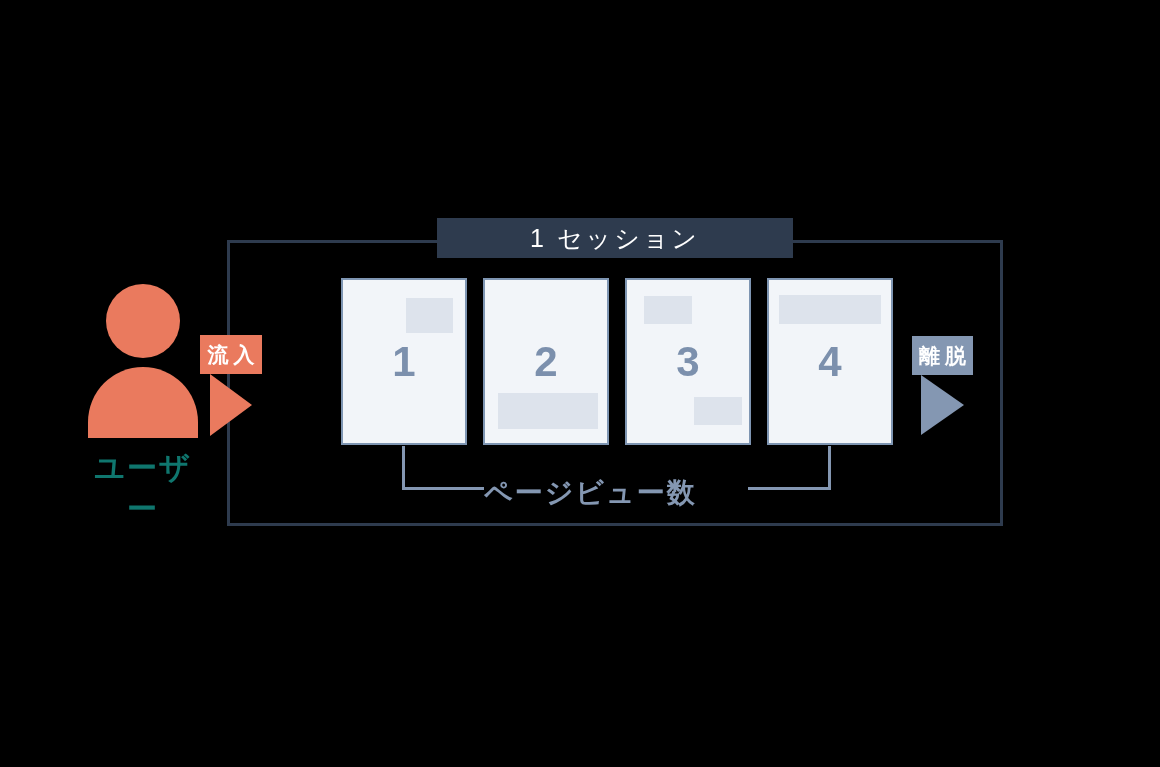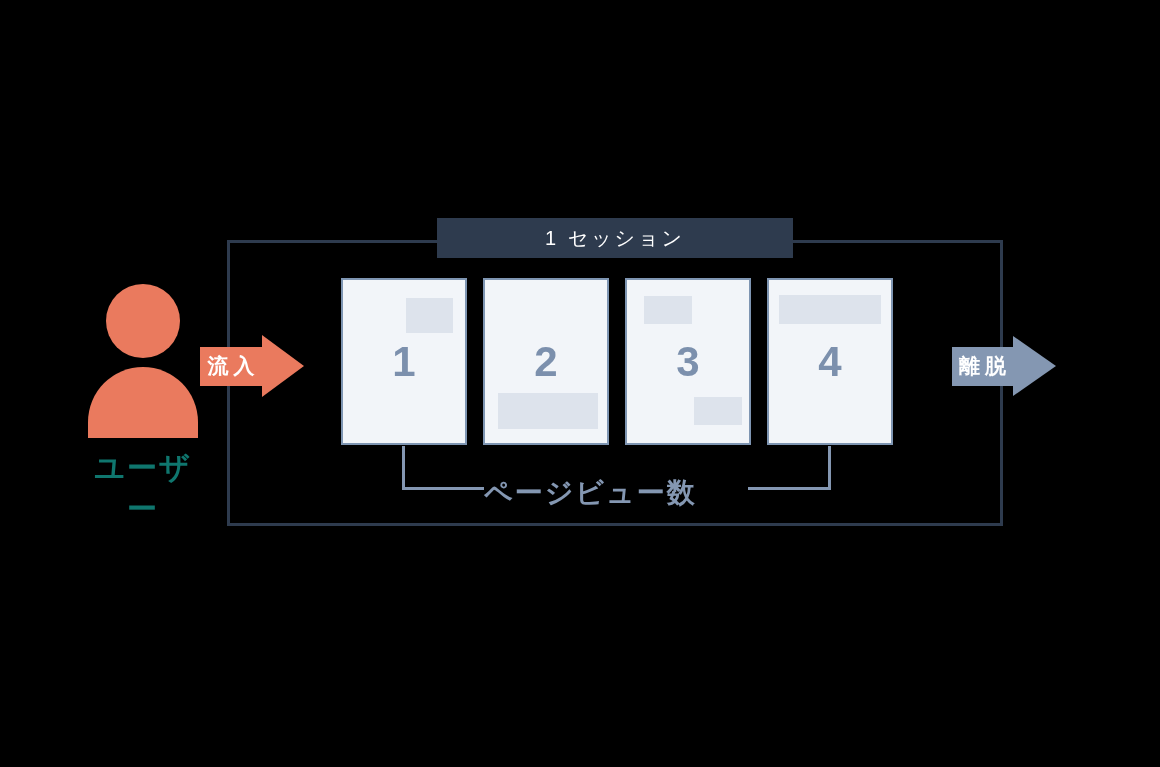--- a/index.html
+++ b/index.html
@@ -27,21 +27,21 @@
     z-index: 1;
   }
   .session-label {
     position: absolute;
     left: 437px;
     top: 218px;
     width: 356px;
     height: 40px;
     background: #2E3B4E;
     color: #FFFFFF;
-    font-size: 20px;
+    font-size: 25px;
     letter-spacing: 3px;
     display: flex;
     align-items: center;
     justify-content: center;
     z-index: 3;
   }
 
   
   .card {
     position: absolute;
@@ -92,23 +92,24 @@
     letter-spacing: 2px;
     z-index: 2;
   }
 
   
   .arrow {
     position: absolute;
     display: flex;
     align-items: center;
     z-index: 4;
+    flex-direction: column;
   }
   .arrow-inflow { left: 200px; top: 335px; }
-  .arrow-exit   { left: 952px; top: 336px; }
+  .arrow-exit   { left: 912px; top: 336px; }
   .arrow-body {
     height: 39px;
     display: flex;
     align-items: center;
     justify-content: center;
     color: #FFFFFF;
     font-size: 21px;
     font-weight: bold;
     letter-spacing: 5px;
     text-indent: 5px;

